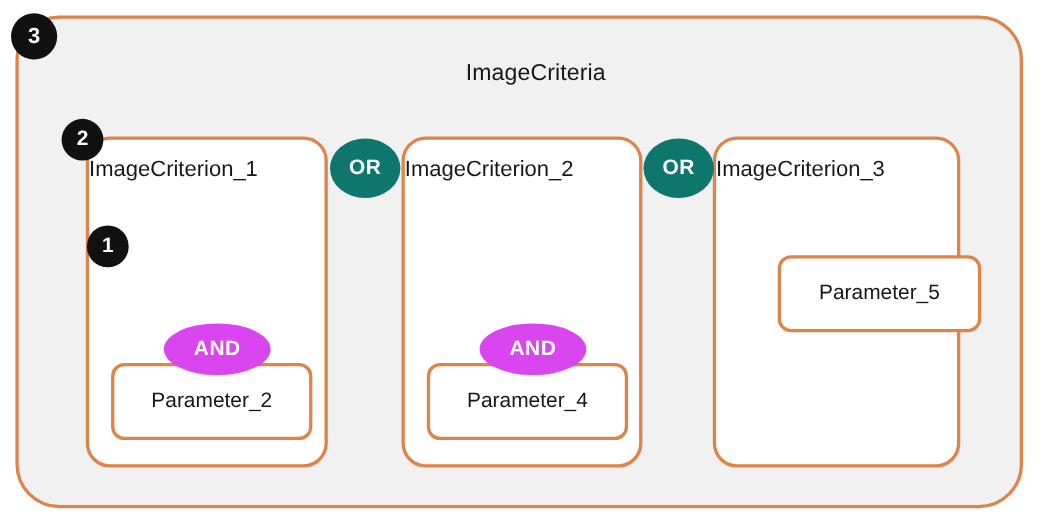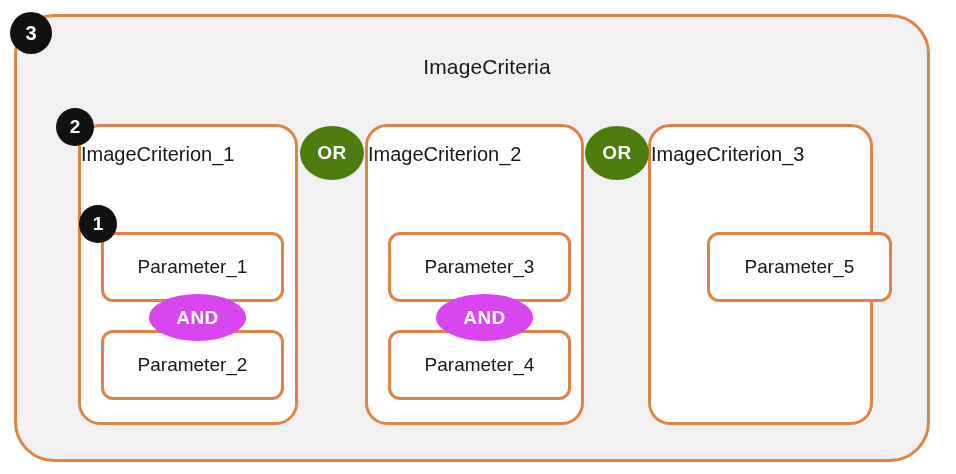--- a/index.html
+++ b/index.html
@@ -41,21 +41,21 @@
   #p1{left:101px;top:232px;width:183px;height:70px;}
   #p2{left:101px;top:330px;width:183px;height:70px;}
   #p3{left:388px;top:232px;width:183px;height:70px;}
   #p4{left:388px;top:330px;width:183px;height:70px;}
   #p5{left:667px;top:232px;width:185px;height:70px;margin-left:40px;}
 
   
   .or-node{
     position:absolute;box-sizing:border-box;
     width:64px;height:54px;border-radius:50%;
-    background:#4d7c0f;
+    background:#0f766e;
     display:flex;align-items:center;justify-content:center;
     color:#ffffff;font-weight:bold;font-size:19px;letter-spacing:.5px;
   }
   #or1{left:300px;top:126px;}
   #or2{left:585px;top:126px;}
 
   
   .and-node{
     position:absolute;box-sizing:border-box;
     width:97px;height:47px;border-radius:50%;
@@ -90,23 +90,21 @@
   </div>
 
   <div class="criterion" id="crit2">
     <div class="crit-title">ImageCriterion_2</div>
   </div>
 
   <div class="criterion" id="crit3">
     <div class="crit-title">ImageCriterion_3</div>
   </div>
 
-  <div class="param" id="p1">Parameter_1</div>
   <div class="param" id="p2">Parameter_2</div>
-  <div class="param" id="p3">Parameter_3</div>
   <div class="param" id="p4">Parameter_4</div>
   <div class="param" id="p5">Parameter_5</div>
 
   <div class="or-node" id="or1">OR</div>
   <div class="or-node" id="or2">OR</div>
 
   <div class="and-node" id="and1">AND</div>
   <div class="and-node" id="and2">AND</div>
 
   <div class="badge" id="badge3">3</div>

